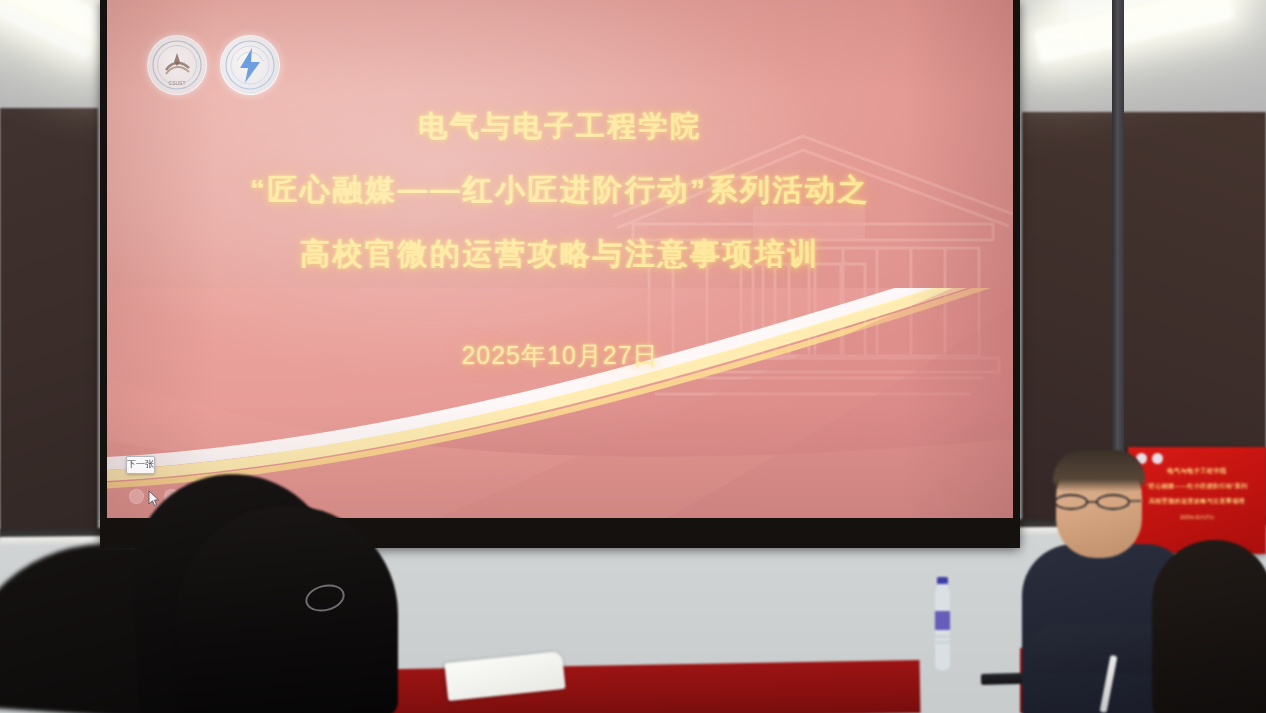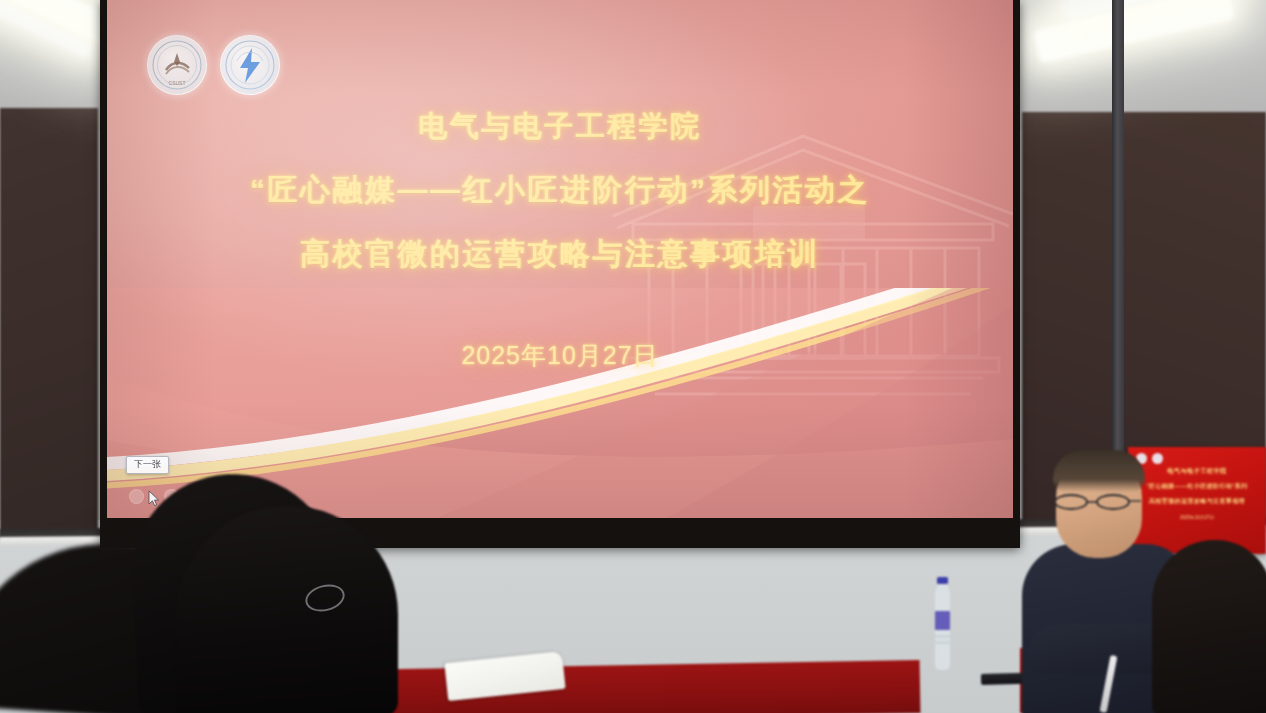--- a/index.html
+++ b/index.html
@@ -162,21 +162,21 @@
   .ppt-btn{
     width:13px;height:13px;border-radius:50%;
     background:rgba(255,255,255,.40);
     border:1px solid rgba(255,255,255,.32);
   }
   #ppt-tooltip{
     position:absolute;left:19px;bottom:44px;z-index:10;
     background:rgba(250,250,252,.93);
     border:1px solid rgba(160,160,170,.75);
     border-radius:2px;
-    padding:3px 7px;
+    padding:3px 0;
     font-size:9px;color:#3a3a40;line-height:1.1;
     box-shadow:0 1px 3px rgba(0,0,0,.22);
     white-space:nowrap;
   }
   #ppt-cursor{
     position:absolute;left:41px;bottom:11px;z-index:11;
     width:12px;height:17px;
   }
 
   

